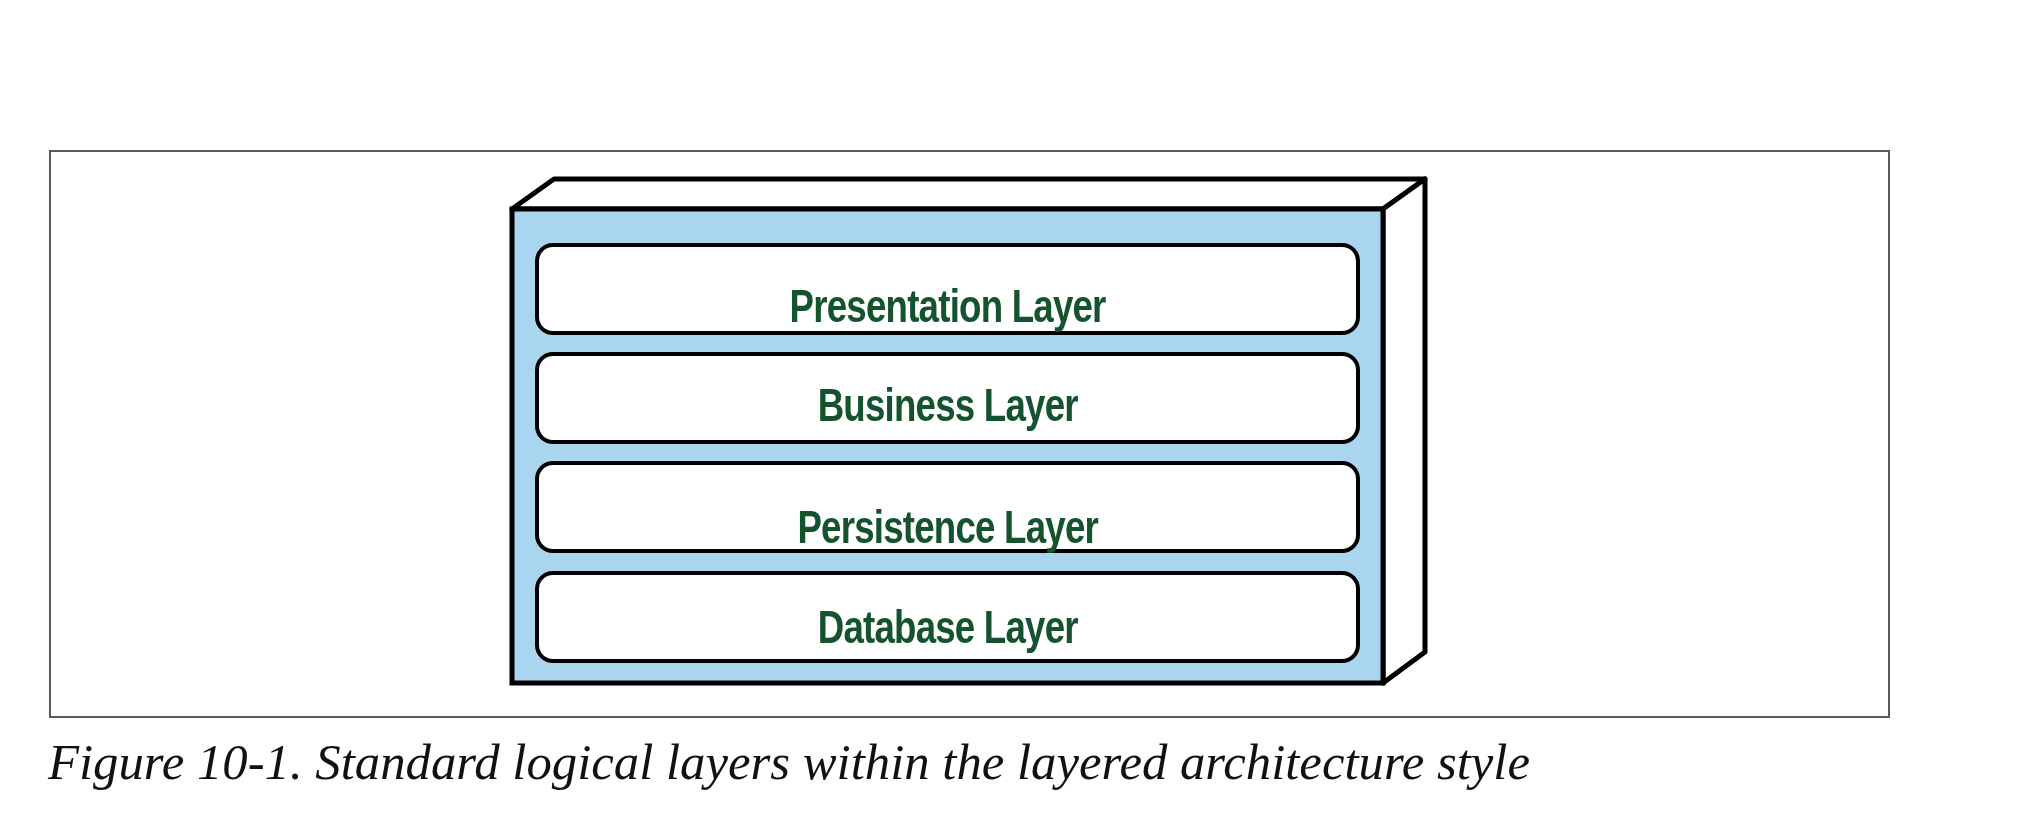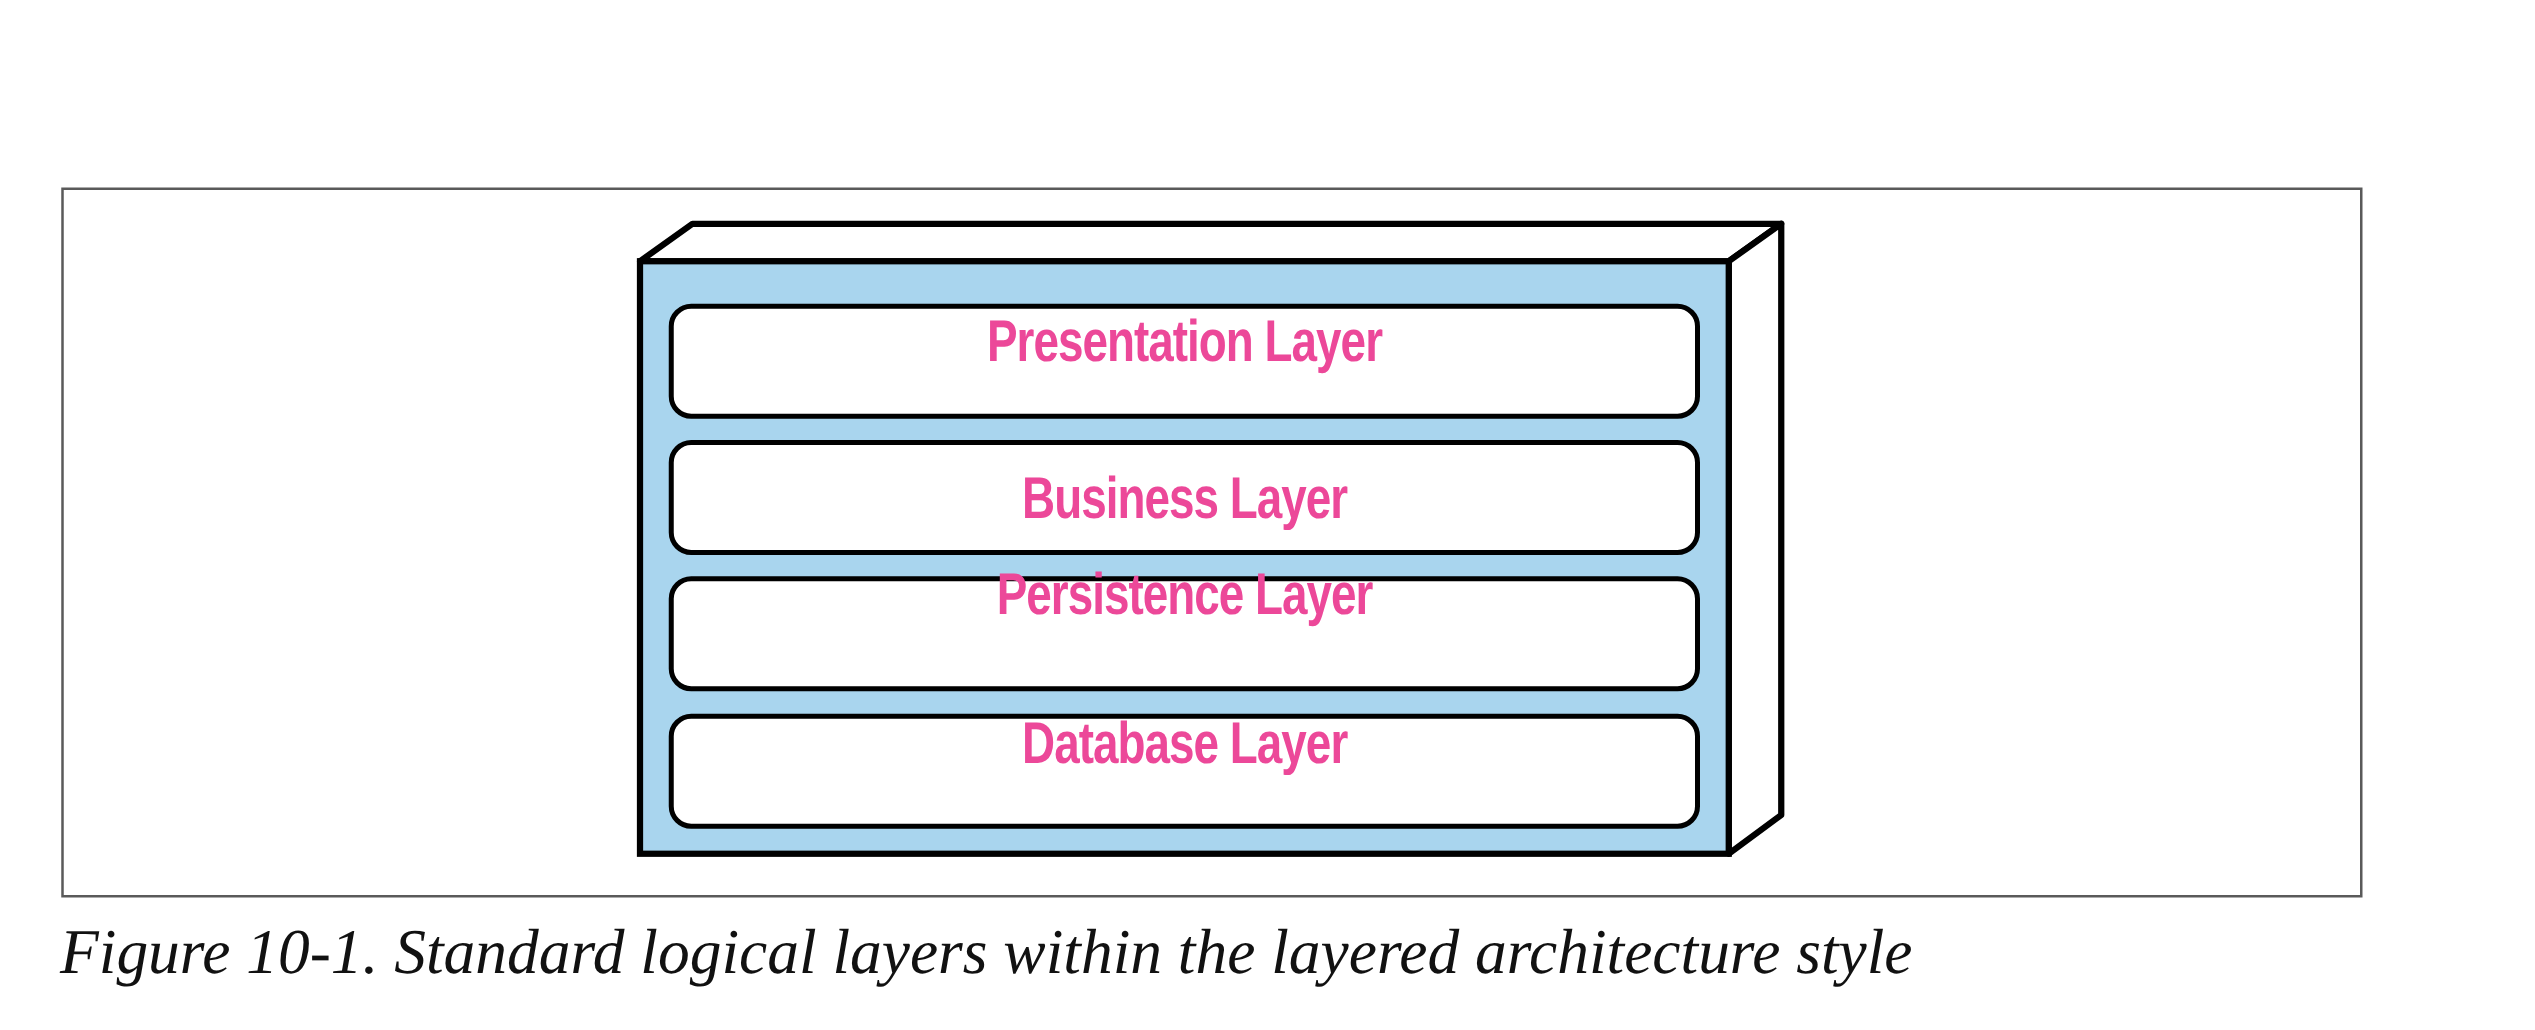--- a/index.html
+++ b/index.html
@@ -4,23 +4,23 @@
   <style>
     html, body { margin: 0; padding: 0; background: #ffffff; }
     body { width: 2028px; height: 824px; position: relative; overflow: hidden; }
     .frame {
       position: absolute; left: 49px; top: 150px; width: 1837px; height: 564px;
       border: 2px solid #5a5a5a; box-sizing: content-box;
     }
     svg.cube { position: absolute; left: 0; top: 0; width: 2028px; height: 824px; }
     .layer-label {
       position: absolute; left: 537px; width: 821px; height: 88px;
-      display: flex; align-items: flex-start; justify-content: center;
+      display: flex; align-items: flex-end; justify-content: center;
       font-family: "Liberation Sans", sans-serif; font-weight: 600;
-      font-size: 47px; color: #ec4899; letter-spacing: -1px;
+      font-size: 47px; color: #14532d; letter-spacing: -1px;
     }
     .layer-label span { display: inline-block; transform: scaleX(0.78); white-space: nowrap; }
     .caption {
       position: absolute; left: 48px; top: 733px; white-space: nowrap;
       font-family: "Liberation Serif", serif; font-style: italic;
       font-size: 51px; color: #111111; transform-origin: left top;
       transform: scaleX(0.9);
     }
   </style>
 </head>
@@ -38,23 +38,23 @@
 
   <rect x="537" y="245" width="821" height="88" rx="16" ry="16" fill="#ffffff" stroke="#000000" stroke-width="4"></rect>
   <rect x="537" y="354" width="821" height="88" rx="16" ry="16" fill="#ffffff" stroke="#000000" stroke-width="4"></rect>
   <rect x="537" y="463" width="821" height="88" rx="16" ry="16" fill="#ffffff" stroke="#000000" stroke-width="4"></rect>
   <rect x="537" y="573" width="821" height="88" rx="16" ry="16" fill="#ffffff" stroke="#000000" stroke-width="4"></rect>
 </svg>
 
 <div class="layer-label" style="top:245px;">
   <span>Presentation Layer</span>
 </div>
-<div class="layer-label" style="top:370px;">
+<div class="layer-label" style="top:344px;">
   <span>Business Layer</span>
 </div>
-<div class="layer-label" style="top:447px;">
+<div class="layer-label" style="top:466px;">
   <span>Persistence Layer</span>
 </div>
 <div class="layer-label" style="top:566px;">
   <span>Database Layer</span>
 </div>
 
 <div class="caption" style="transform: scaleX(0.995236);">Figure 10-1. Standard logical layers within the layered architecture style</div>
 
 </body></html>

